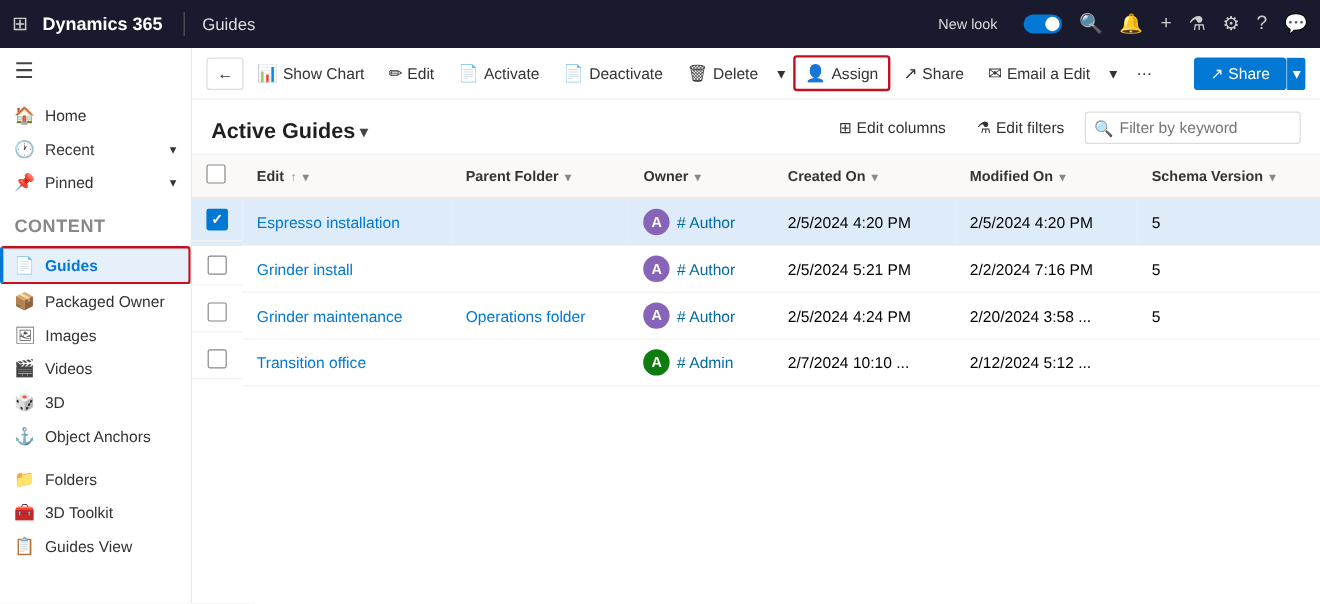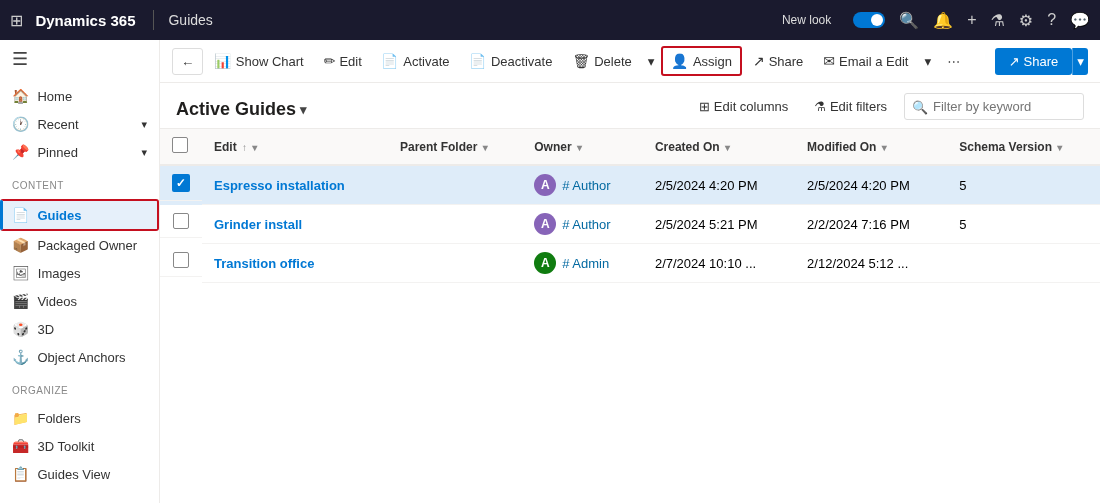--- a/index.html
+++ b/index.html
@@ -48,21 +48,21 @@
       padding: 6px 12px;
       cursor: pointer;
       color: #333;
       font-size: 13px;
       gap: 8px;
     }
     .sidebar-item.active { background: #e6f0fa; color: #0078d4; font-weight: 600; border-left: 3px solid #0078d4; padding-left: 9px; }
     .sidebar-item-icon { font-size: 14px; color: #555; }
     .sidebar-item.active .sidebar-item-icon { color: #0078d4; }
     .sidebar-expand { font-size: 11px; margin-left: auto; }
-    .sidebar-group-label { font-size: 10px; font-weight: 400; color: #888; padding: 10px 12px 4px; text-transform: uppercase; letter-spacing: 0.5px; }
+    .sidebar-group-label { font-size: 15px; font-weight: 700; color: #888; padding: 10px 12px 4px; text-transform: uppercase; letter-spacing: 0.5px; }
     .sidebar-item-boxed { border: 2px solid #c50f1f; border-radius: 3px; }
 
     
     .content-area { flex: 1; display: flex; flex-direction: column; overflow: hidden; }
 
     
     .toolbar {
       background: #fff;
       border-bottom: 1px solid #edebe9;
       display: flex;
@@ -134,21 +134,21 @@
     .data-table { width: 100%; border-collapse: collapse; }
     .data-table th {
       padding: 8px 12px; text-align: left; font-size: 12px; font-weight: 600;
       color: #333; border-bottom: 2px solid #edebe9; background: #faf9f8;
       white-space: nowrap; cursor: pointer;
     }
     .data-table th:first-child { width: 40px; }
     .data-table td { padding: 8px 12px; border-bottom: 1px solid #f3f2f1; font-size: 13px; vertical-align: middle; }
     .col-sort { font-size: 10px; margin-left: 2px; color: #888; }
     .col-chevron { font-size: 10px; margin-left: 2px; color: #888; }
-    .link-cell { color: #0078d4; cursor: pointer; text-decoration: none; font-weight: bold; }
+    .link-cell { color: #0078d4; cursor: pointer; text-decoration: none; }
     .owner-cell { display: flex; align-items: center; gap: 6px; }
     .avatar { width: 22px; height: 22px; border-radius: 50%; display: flex; align-items: center; justify-content: center; font-size: 12px; font-weight: 700; color: #fff; flex-shrink: 0; }
     .avatar-purple { background: #8764b8; }
     .avatar-green { background: #107c10; }
     .owner-link { color: #0369a1; cursor: pointer; }
     .checkbox-cell { display: flex; align-items: center; justify-content: center; }
     .cb { width: 16px; height: 16px; border: 1px solid #888; border-radius: 2px; cursor: pointer; appearance: none; background: #fff; }
     .cb:checked { background: #0078d4; border-color: #0078d4; }
     .cb-header { width: 16px; height: 16px; border: 1px solid #888; border-radius: 2px; cursor: pointer; appearance: none; background: #fff; }
     .checked-box {
@@ -227,21 +227,20 @@
       <div class="sidebar-item">
         <span class="sidebar-item-icon">🎲</span>
         <span>3D</span>
       </div>
       <div class="sidebar-item">
         <span class="sidebar-item-icon">⚓</span>
         <span>Object Anchors</span>
       </div>
     </div>
 
-    <div class="sidebar-group-label">Organize</div>
     <div class="sidebar-section">
       <div class="sidebar-item">
         <span class="sidebar-item-icon">📁</span>
         <span>Folders</span>
       </div>
       <div class="sidebar-item">
         <span class="sidebar-item-icon">🧰</span>
         <span>3D Toolkit</span>
       </div>
       <div class="sidebar-item">
@@ -396,20 +395,40 @@
     </td>
     <td>2/5/2024 5:21 PM</td>
     <td>2/2/2024 7:16 PM</td>
     <td>5</td>
   </tr>
             <tr>
     <td class="checkbox-cell">
       <input type="checkbox" class="cb" style="">
     </td>
     <td>
+      <a class="link-cell">Grinder maintenance</a>
+    </td>
+    <td>
+      <a class="link-cell">Operations folder</a>
+    </td>
+    <td>
+      <div class="owner-cell">
+        <div class="avatar avatar-purple">A</div>
+        <span class="owner-link"># Author</span>
+      </div>
+    </td>
+    <td>2/5/2024 4:24 PM</td>
+    <td>2/20/2024 3:58 ...</td>
+    <td>5</td>
+  </tr>
+            <tr>
+    <td class="checkbox-cell">
+      <input type="checkbox" class="cb" style="">
+    </td>
+    <td>
       <a class="link-cell">Transition office</a>
     </td>
     <td>
       
     </td>
     <td>
       <div class="owner-cell">
         <div class="avatar avatar-green">A</div>
         <span class="owner-link"># Admin</span>
       </div>

